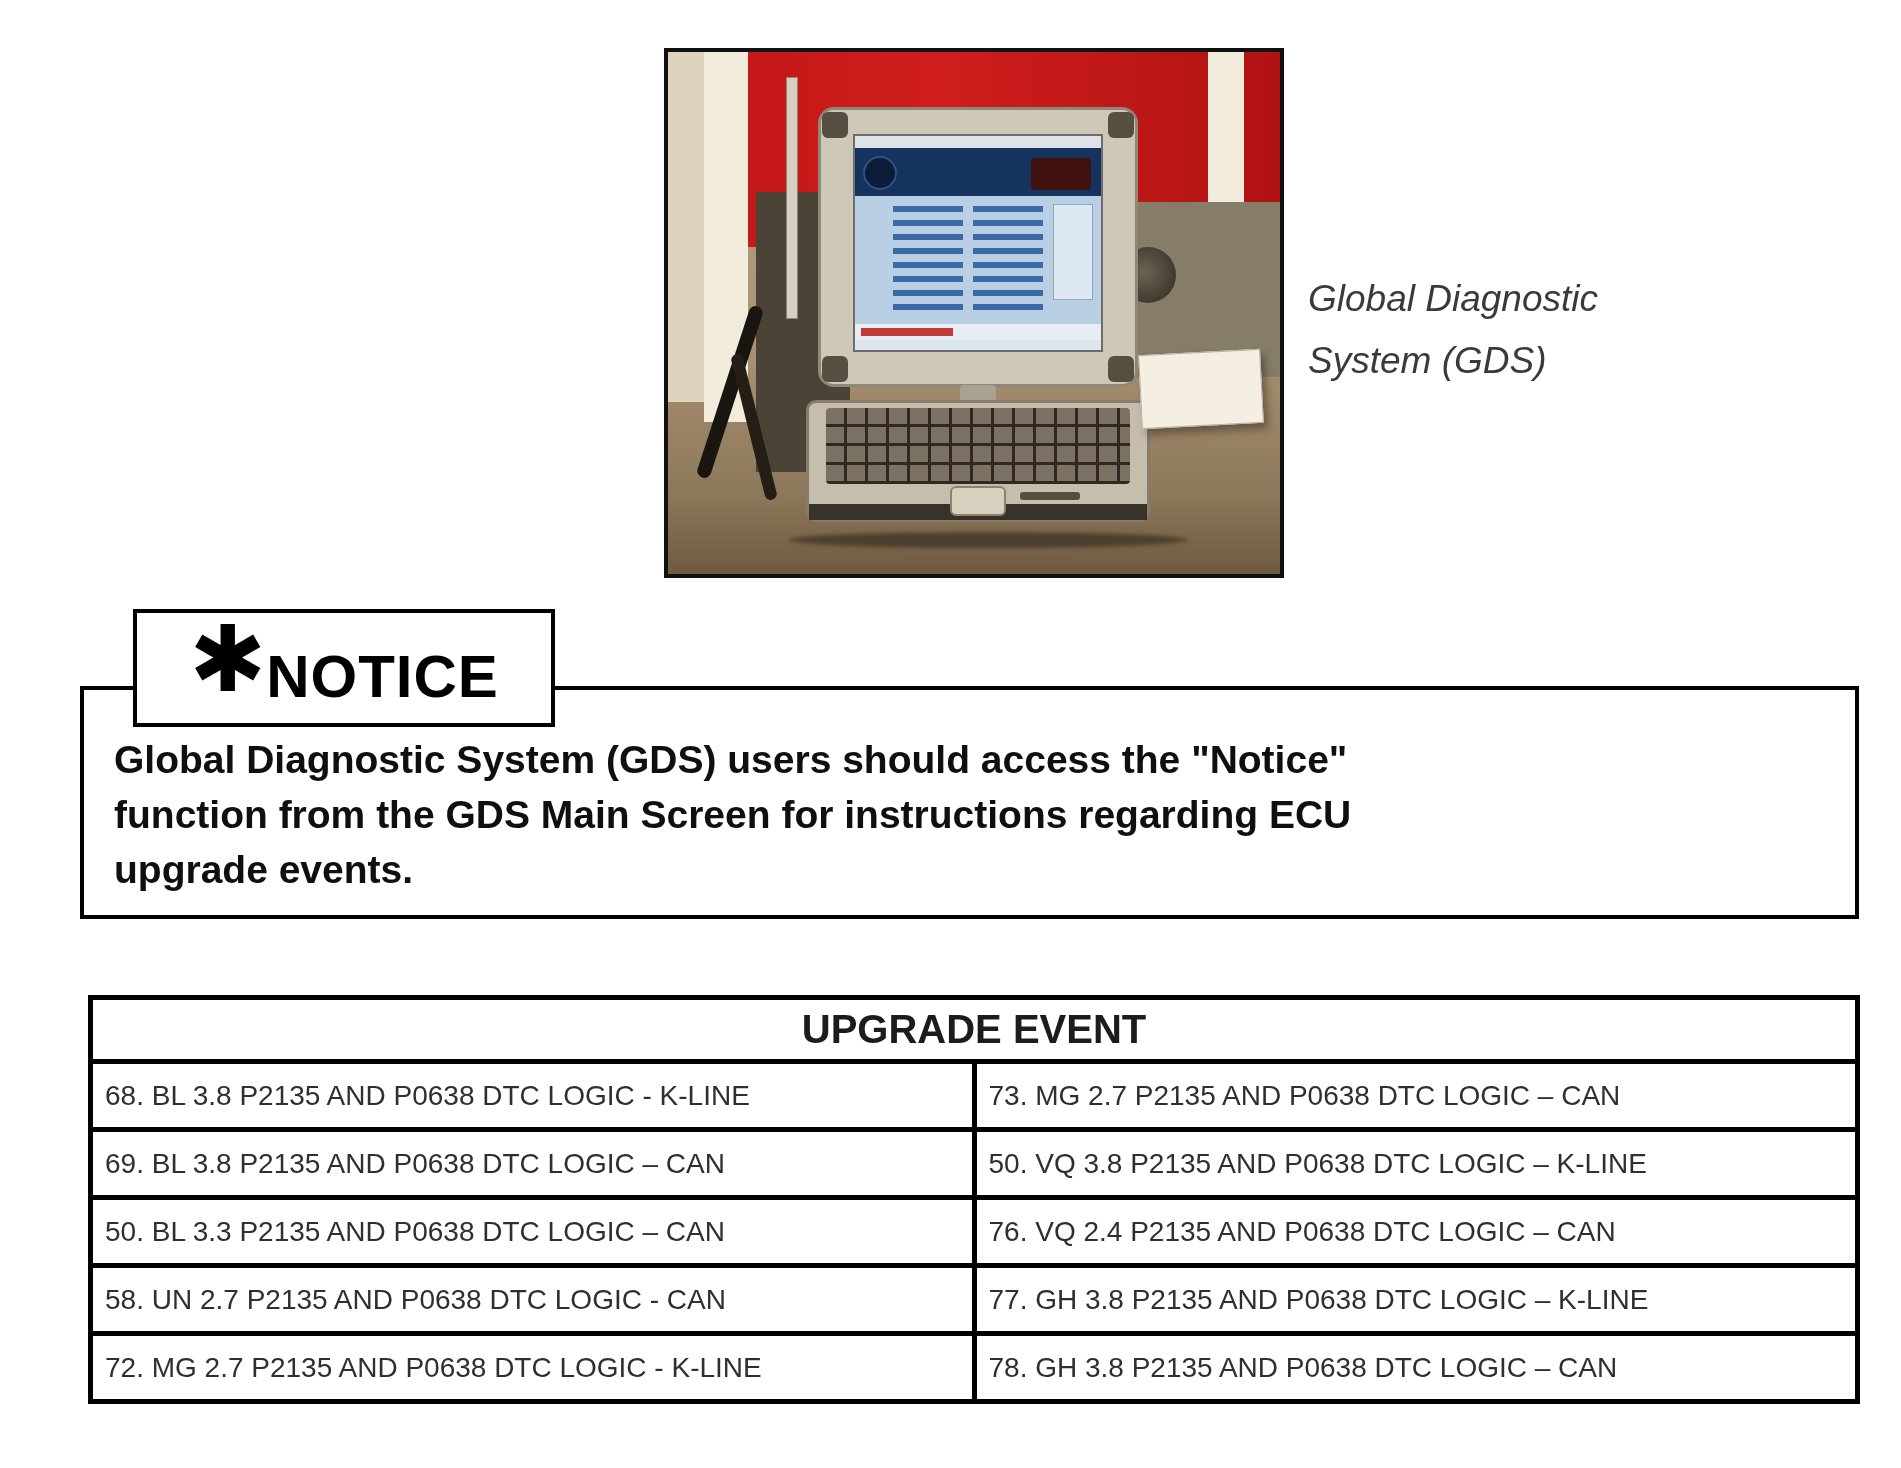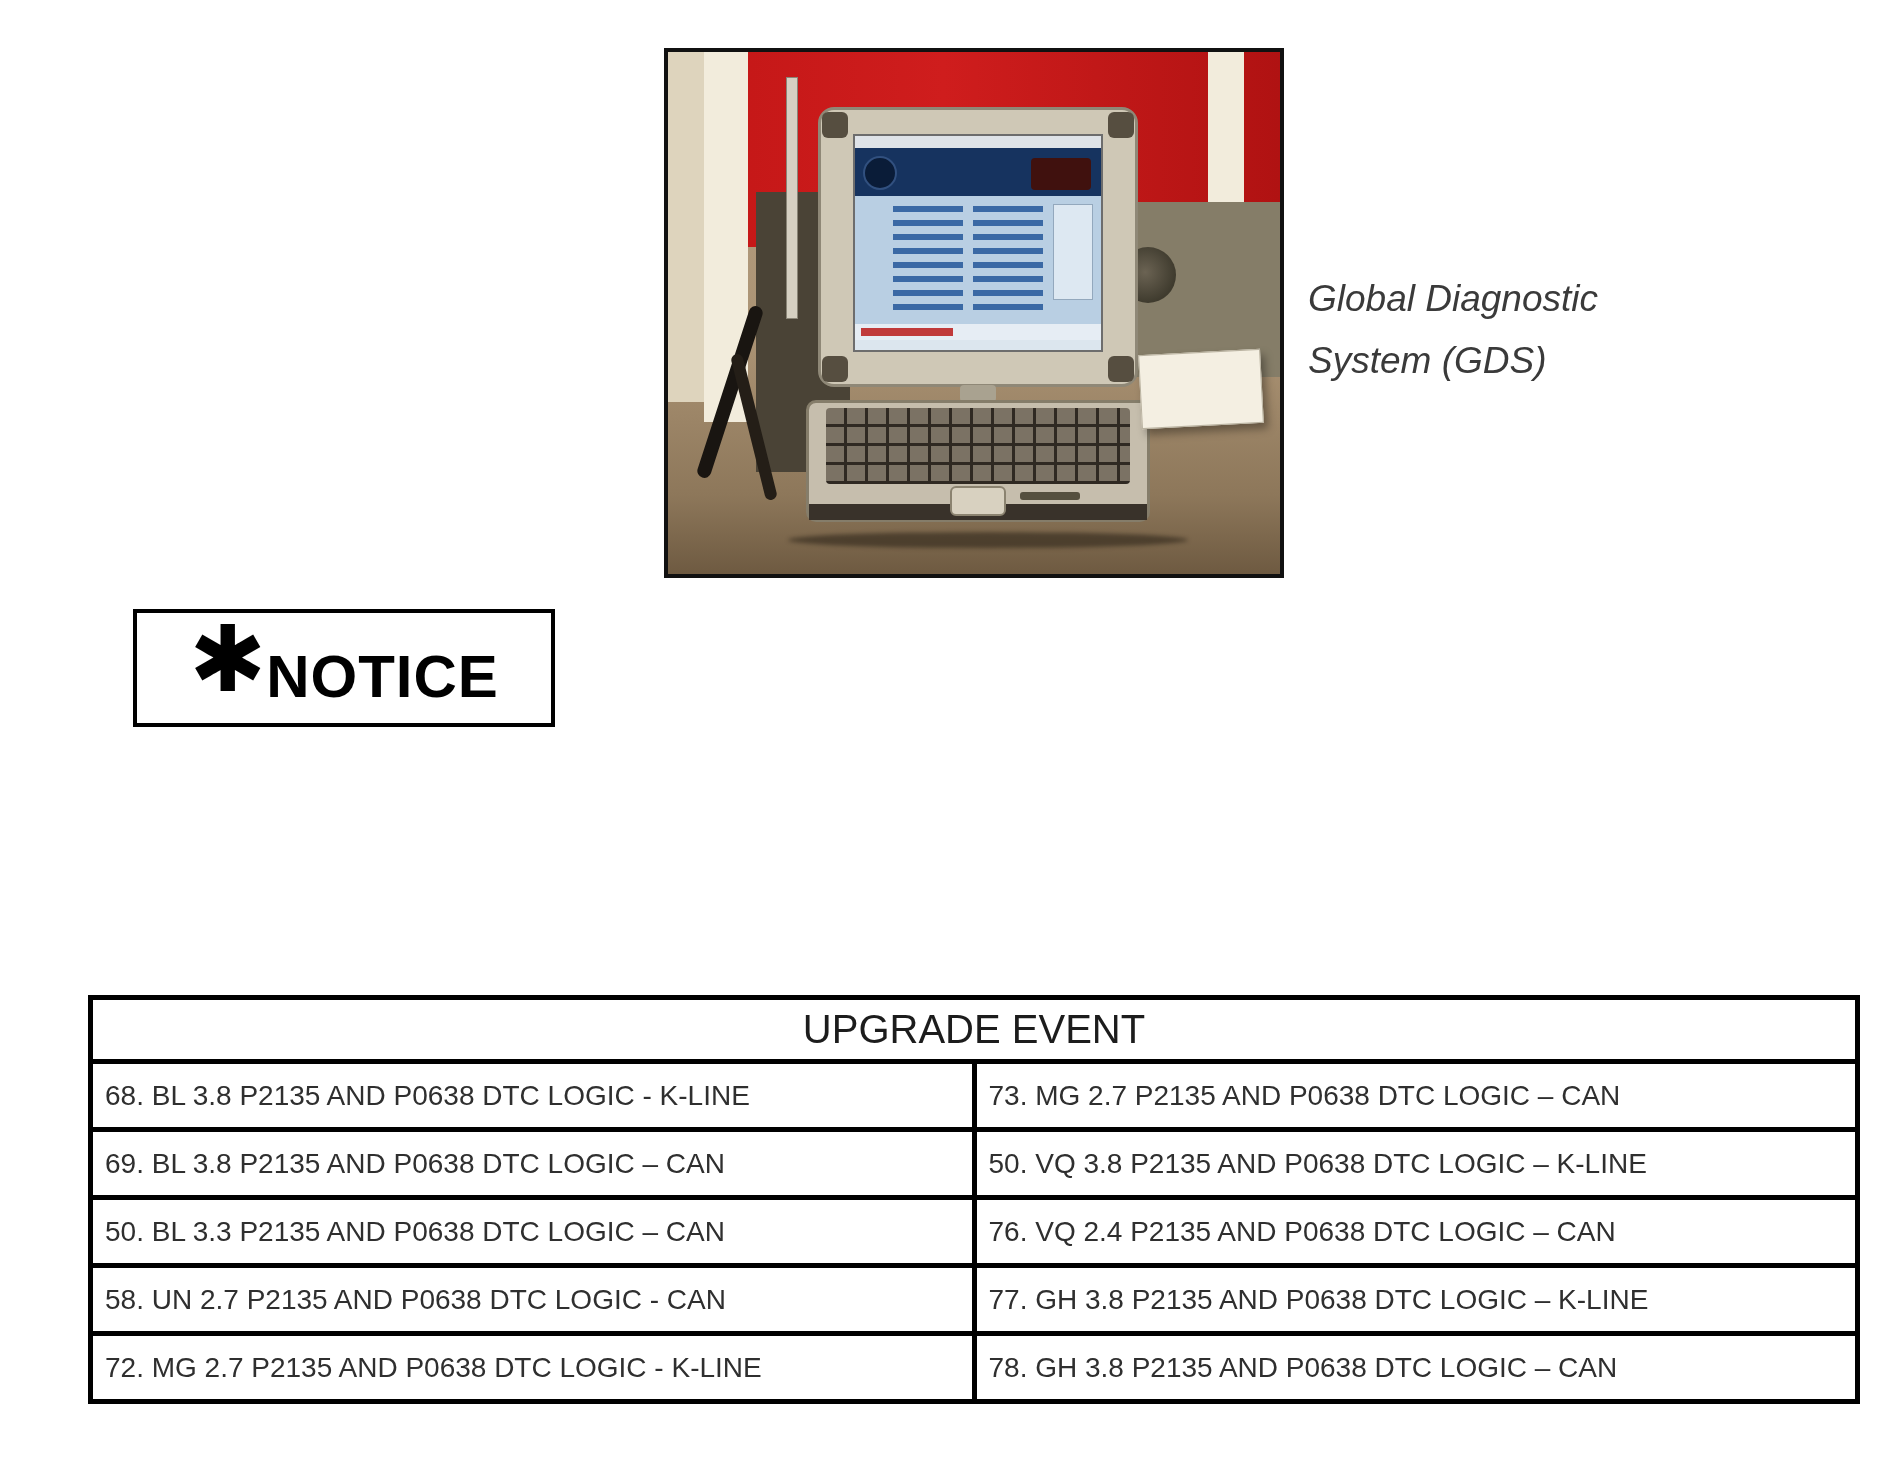--- a/index.html
+++ b/index.html
@@ -70,21 +70,21 @@
                     border:4px solid #000;box-sizing:border-box;background:#fff;z-index:2;
                     display:flex;align-items:center;justify-content:center;}
   .notice-ast{font-family:"DejaVu Sans",sans-serif;font-size:92px;line-height:0;
               position:relative;top:-8px;color:#000;}
   .notice-word{font-size:60px;font-weight:bold;color:#000;letter-spacing:1px;position:relative;top:8px;}
 
   
   .upgrade-table{position:absolute;left:88px;top:995px;width:1772px;border-collapse:collapse;
                  table-layout:fixed;}
   .upgrade-table td{border:5px solid #000;vertical-align:middle;box-sizing:border-box;}
-  .upgrade-table td.hdr{height:64px;text-align:center;font-weight:normal;font-size:40px;color:#1c1c1c;}
+  .upgrade-table td.hdr{height:64px;text-align:center;font-weight:bold;font-size:40px;color:#1c1c1c;}
   .upgrade-table td.cell{height:68px;font-size:28px;color:#2f2f2f;padding-left:12px;white-space:nowrap;overflow:hidden;}
 </style>
 </head>
 <body>
 
 <div class="page">
 
   <div class="photo-frame">
     <div class="photo-inner">
       <div class="ph ph-red"></div>
@@ -125,20 +125,27 @@
       <div class="ph ph-shadow"></div>
       <div class="ph ph-notepad"></div>
     </div>
   </div>
 
   <div class="caption">
     <div>Global Diagnostic</div>
     <div>System (GDS)</div>
   </div>
 
+  <div class="notice-body">
+    <div class="notice-text">
+      <div>Global Diagnostic System (GDS) users should access the "Notice"</div>
+      <div>function from the GDS Main Screen for instructions regarding ECU</div>
+      <div>upgrade events.</div>
+    </div>
+  </div>
 
   <div class="notice-label-box">
     <span class="notice-ast">✱</span>
     <span class="notice-word">NOTICE</span>
   </div>
 
   <table class="upgrade-table">
     <tbody>
       <tr>
         <td class="hdr" colspan="2">UPGRADE EVENT</td>

